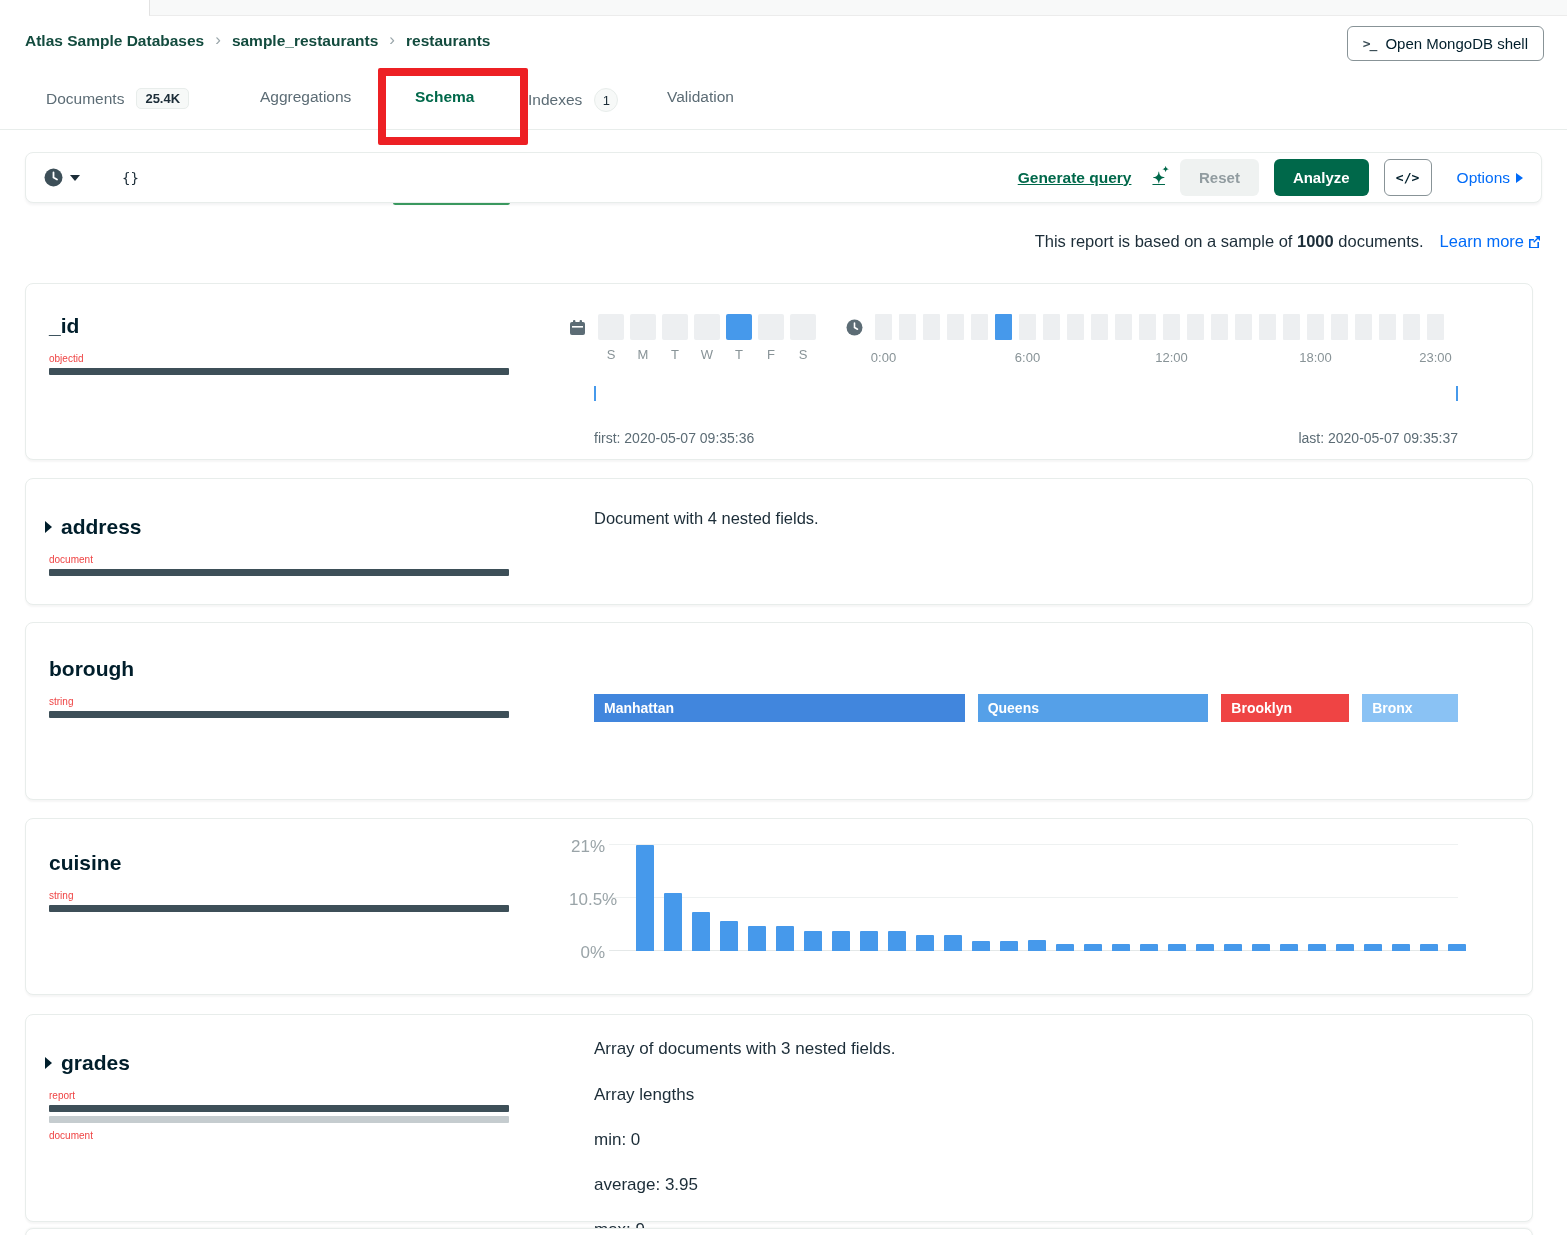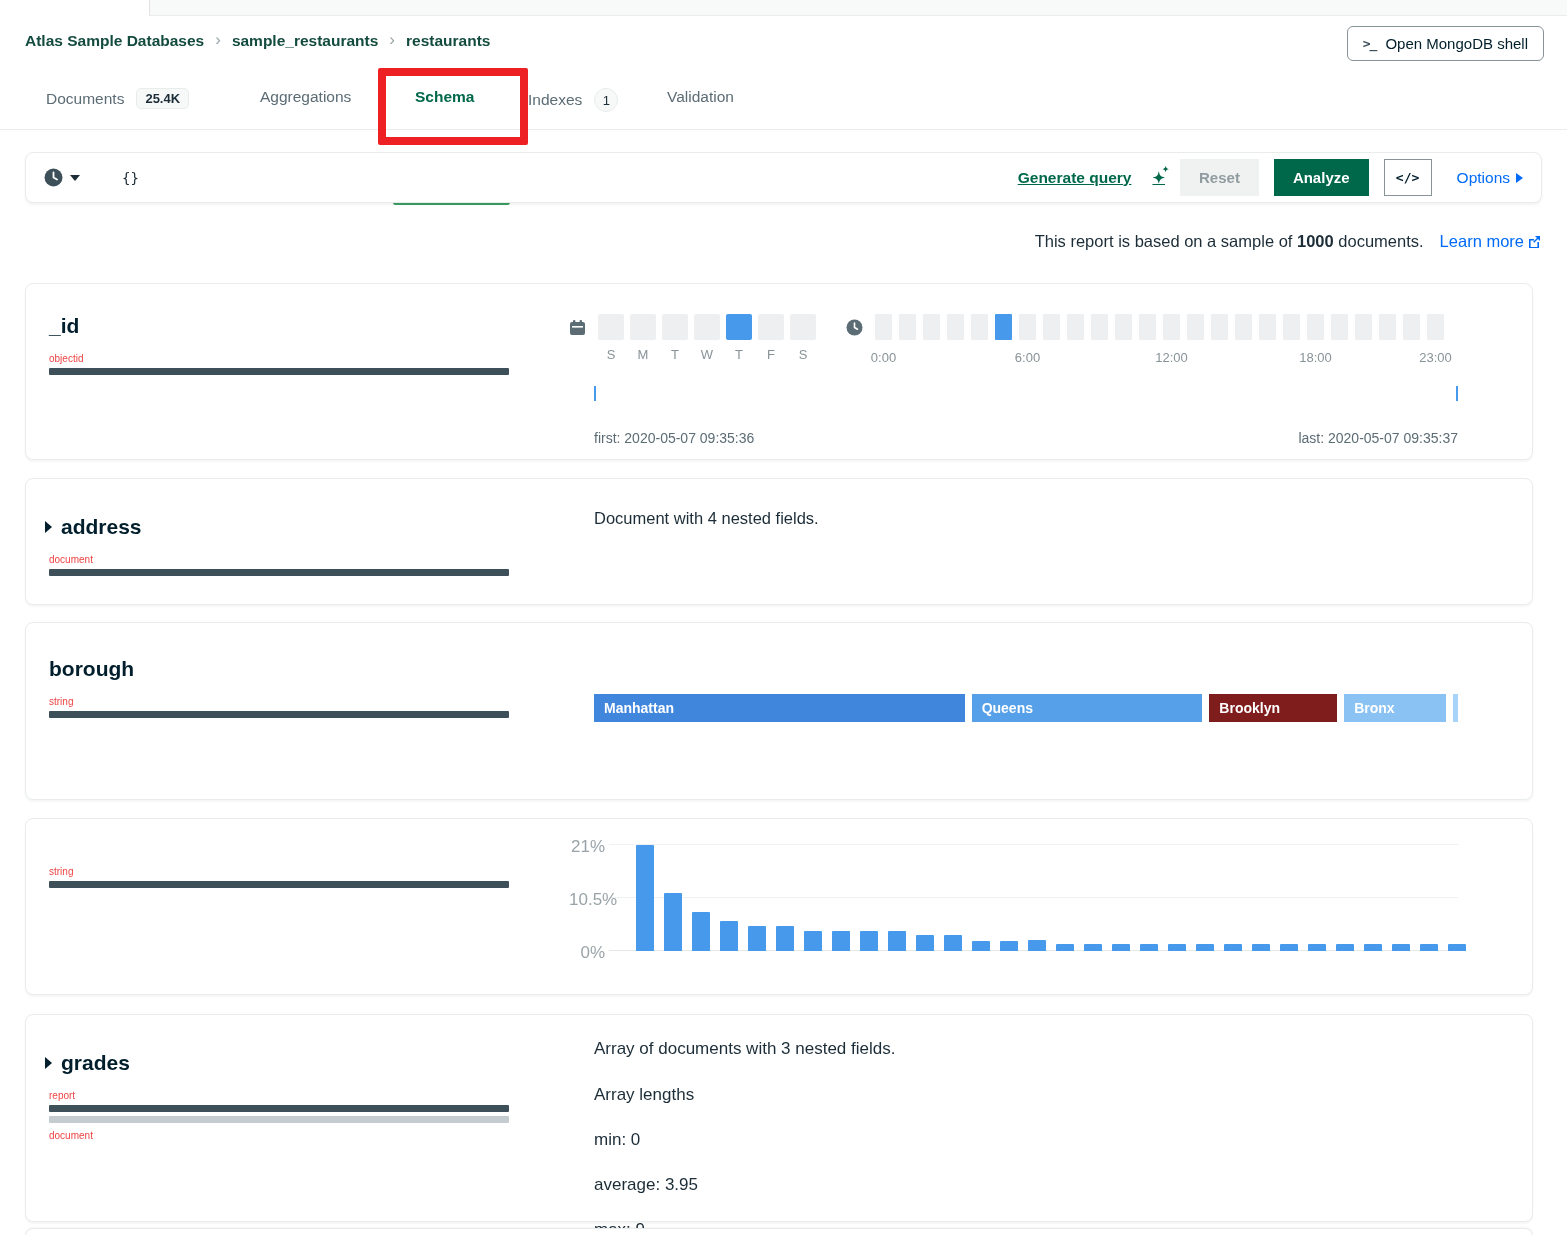--- a/index.html
+++ b/index.html
@@ -45,21 +45,21 @@
   .clock-btn { display:flex; align-items:center; gap:7px; cursor:pointer; }
   .caret-down { width:0; height:0; border-left:5px solid transparent; border-right:5px solid transparent;
     border-top:6px solid #1c2d38; }
   .filter-preview { margin-left:42px; font-family:"DejaVu Sans Mono", monospace; font-size:14px;
     color:#1c2d38; cursor:text; flex:1; }
   .qb-right { display:flex; align-items:center; gap:15px; }
   .gen-query { color:#00684A; font-weight:bold; font-size:15.5px; text-decoration:underline;
     cursor:pointer; display:flex; align-items:center; gap:21px; }
   .sparkle { position:relative; font-size:15px; text-decoration:none; display:inline-block; }
   .sparkle .s2 { position:absolute; font-size:8px; right:-4px; top:-4px; }
-  .btn { height:37px; border-radius:0; font-size:15px; font-weight:bold; border:none;
+  .btn { height:37px; border-radius:6px; font-size:15px; font-weight:bold; border:none;
     display:flex; align-items:center; padding:0 19px; cursor:pointer; }
   .btn-reset { background:#eff2f1; color:#919ca0; }
   .btn-analyze { background:#00684A; color:#fff; }
   .btn-code { width:48px; justify-content:center; background:#fff; border:1px solid #889397;
     font-family:"DejaVu Sans Mono", monospace; font-size:13px; color:#001E2B; padding:0; }
   .options-link { color:#016BF8; font-size:15.5px; cursor:pointer; display:flex; align-items:center;
     gap:6px; margin-left:10px; }
   .tri-right { width:0; height:0; border-top:5px solid transparent; border-bottom:5px solid transparent;
     border-left:7px solid #016BF8; }
 
@@ -94,21 +94,21 @@
   .hr-lab { position:absolute; top:36px; transform:translateX(-50%); font-size:13px; color:#889397; white-space:nowrap; }
   .id-range { position:absolute; left:568px; top:102px; width:864px; height:45px; }
   .range-tick { position:absolute; top:0; width:2px; height:15px; background:#4699EB; }
   .range-lab { position:absolute; top:44px; font-size:14px; color:#5C6C75; }
 
   .field-desc { position:absolute; left:568px; top:30px; font-size:16.5px; color:#1c2d38; }
 
   
   .borough-bar { position:absolute; left:568px; top:71px; width:864px; height:28px; display:flex;
     overflow:hidden; }
-  .seg { height:28px; margin-right:7px; color:#fff; font-size:14px; font-weight:bold;
+  .seg { height:28px; margin-right:13px; color:#fff; font-size:14px; font-weight:bold;
     line-height:28px; padding-left:10px; overflow:hidden; white-space:nowrap; cursor:pointer; flex:none; }
   .seg:last-child { margin-right:0; }
 
   
   .cuisine-chart { position:absolute; left:543px; top:25px; width:889px; height:132px; }
   .gridline { position:absolute; left:40px; right:0; height:1px; background:#eef1f1; }
   .gridline.zero { background:#e4e8e8; }
   .ytick { position:absolute; width:36px; text-align:right; font-size:17px; color:#9aa4a8; left:0; }
   .cuisine-bars { position:absolute; left:67px; bottom:25px; display:flex; gap:10px; align-items:flex-end; }
   .cz-bar { width:18px; background:#4699EB; border-radius:1px 1px 0 0; cursor:pointer; }
@@ -309,28 +309,29 @@
 
 <div class="card" style="top:622px; height:178px;">
   <div class="field-left" style="top:34px;">
     <div class="field-name">borough</div>
     <div class="field-type">string</div>
     <div class="type-bar"></div>
   </div>
   <div class="borough-bar" id="borough-bar">
       <div class="seg" style="width: 42.9%; background: rgb(65, 134, 221);">Manhattan</div>
       <div class="seg" style="width: 26.7%; background: rgb(85, 160, 232);">Queens</div>
-      <div class="seg" style="width: 14.8%; background: #7f1d1d;">Brooklyn</div>
+      <div class="seg" style="width: 14.8%; background: #ef4444;">Brooklyn</div>
       <div class="seg" style="width: 11.8%; background: rgb(138, 194, 244);">Bronx</div>
       <div class="seg" style="width: 3.8%; background: rgb(169, 212, 249);">S</div>
     </div>
 </div>
 
 <div class="card" style="top:818px; height:177px;">
   <div class="field-left" style="top:32px;">
+    <div class="field-name">cuisine</div>
     <div class="field-type">string</div>
     <div class="type-bar"></div>
   </div>
   <div class="cuisine-chart">
     <div class="gridline" style="top:0"></div>
     <div class="gridline" style="top:53px"></div>
     <div class="gridline zero" style="top:106px"></div>
     <div class="ytick" style="top:-7px">21%</div>
     <div class="ytick" style="top:46px">10.5%</div>
     <div class="ytick" style="top:99px">0%</div>

